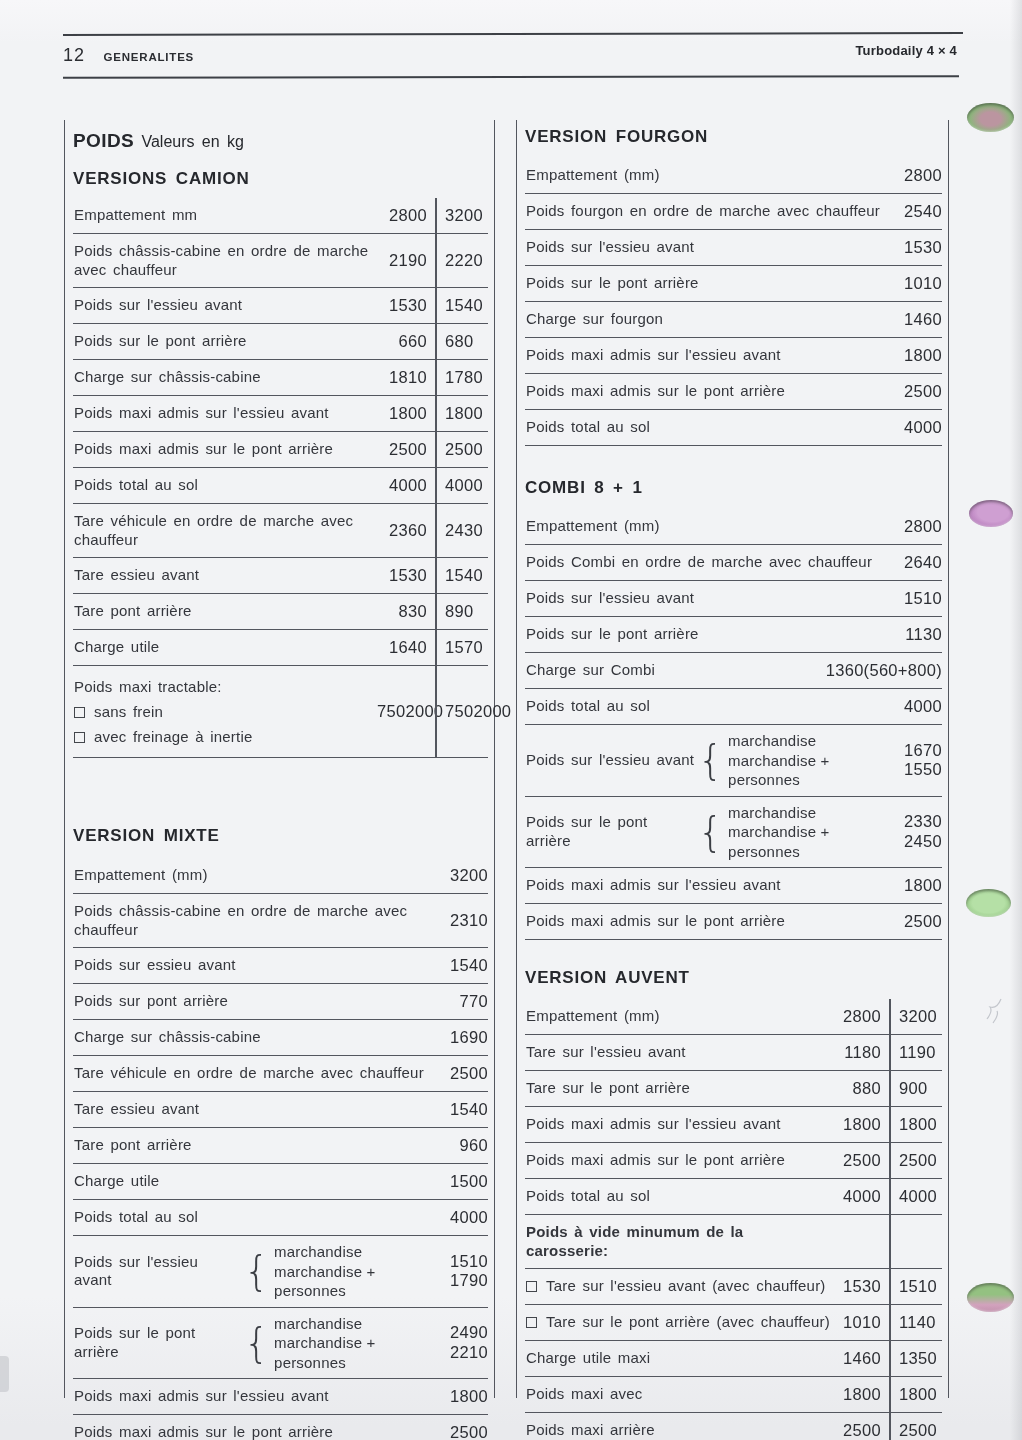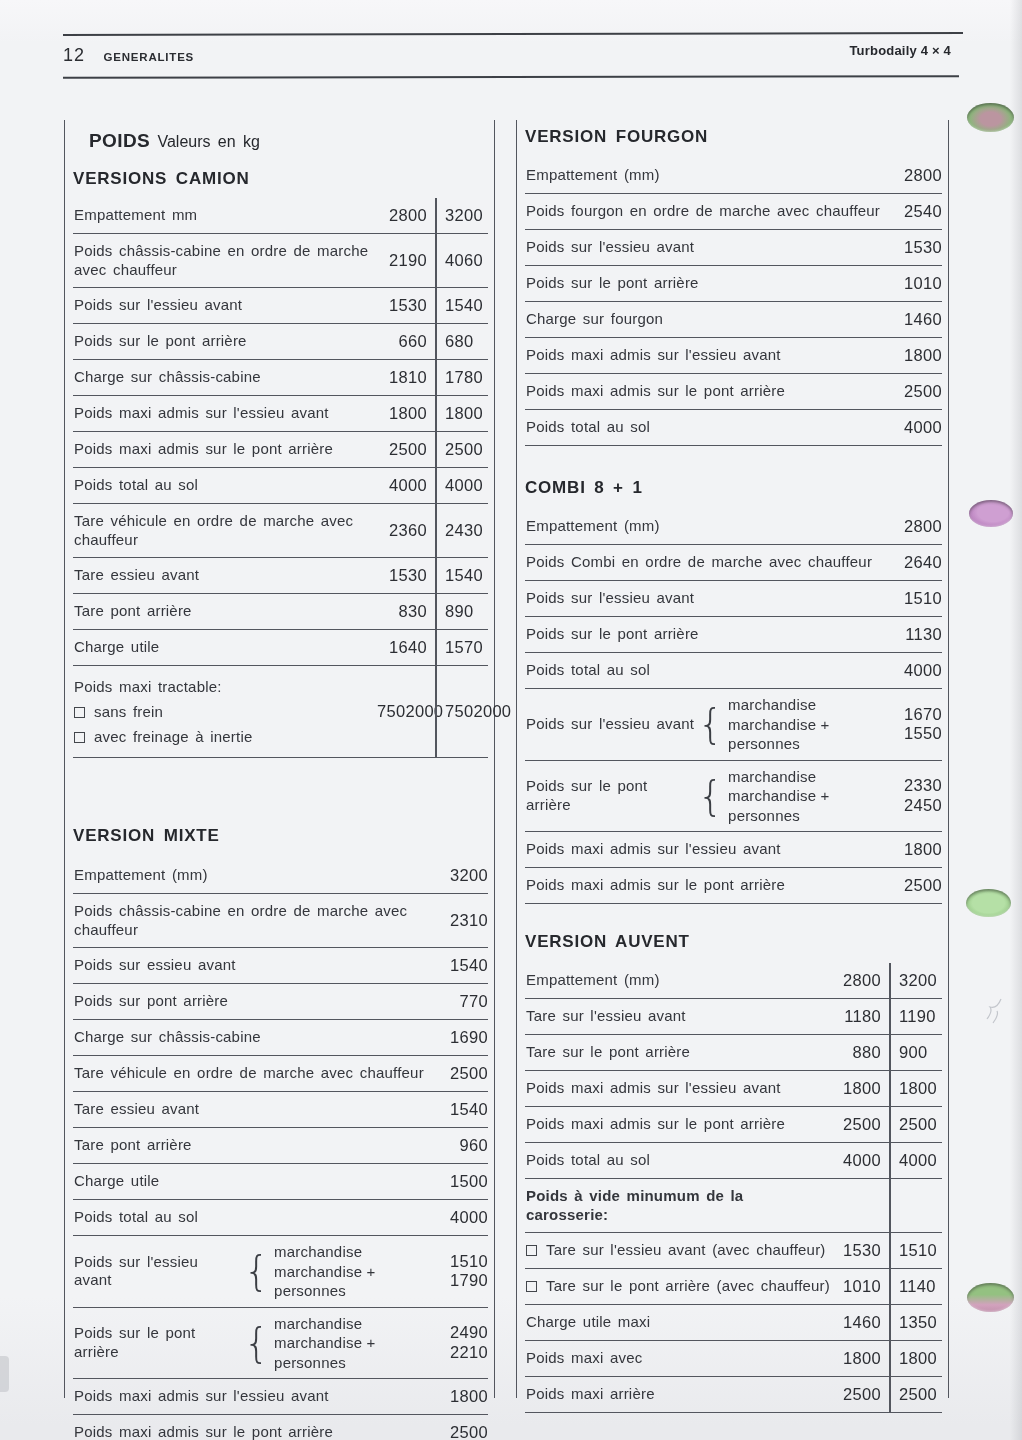--- a/index.html
+++ b/index.html
@@ -8,29 +8,29 @@
     background:linear-gradient(180deg,#f7f7f9 0%,#f2f3f5 3%,#f2f3f5 90%,#e9eaed 99%);}
   .page::after{content:"";position:absolute;top:0;right:0;width:12px;height:100%;
     background:linear-gradient(90deg,rgba(0,0,0,0),rgba(120,122,130,.18));pointer-events:none;}
 
   
   .toprule{position:absolute;left:63px;top:33px;width:900px;height:2px;background:#3d4046;transform:rotate(-.12deg);}
   .headrule{position:absolute;left:63px;top:76px;width:896px;height:2px;background:#3d4046;transform:rotate(-.1deg);}
   .pagehead{position:absolute;left:63px;top:45px;width:896px;}
   .pnum{font-size:18px;color:#2b2d32;letter-spacing:1px;}
   .psec{font-size:11.5px;font-weight:700;letter-spacing:.8px;color:#2b2d32;margin-left:14px;}
-  .pmodel{position:absolute;right:8px;top:-2px;font-size:13px;font-weight:700;color:#26282d;letter-spacing:.2px;}
+  .pmodel{position:absolute;right:2px;top:-2px;font-size:13px;font-weight:700;color:#26282d;letter-spacing:.2px;}
 
   
   .colblk{position:absolute;top:120px;height:1278px;box-sizing:border-box;
     border-left:1.6px solid #53565e;border-right:1.6px solid #53565e;padding:0 6px 0 8px;}
   .col-left{left:64px;width:431px;}
   .col-right{left:516px;width:433px;}
 
-  .poids{margin:10px 16px 0;font-size:16px;color:#26282d;word-spacing:.18em;}
+  .poids{margin:10px 0 0;font-size:16px;color:#26282d;word-spacing:.18em;}
   .poids b{font-size:19px;font-weight:800;letter-spacing:.4px;}
   h2{font-size:17px;font-weight:700;letter-spacing:.8px;word-spacing:.18em;color:#26282d;}
   .h-camion{margin:17px 0 9px;}
   .h-mixte{margin:68px 0 12px;}
   .h-fourgon{margin:7px 0 11px;}
   .h-combi{margin:32px 0 11px;}
   .h-auvent{margin:28px 0 11px;}
 
   
   .tbl{position:relative;}
@@ -93,21 +93,21 @@
     <h2 class="h-camion">VERSIONS CAMION</h2>
     <div class="tbl cols2">
         <div class="row">
           <span class="lbl">Empattement mm</span>
           <span class="v1">2800</span>
           <span class="v2">3200</span>
         </div>
         <div class="row">
           <span class="lbl">Poids châssis-cabine en ordre de marche avec chauffeur</span>
           <span class="v1">2190</span>
-          <span class="v2">4060</span>
+          <span class="v2">2220</span>
         </div>
         <div class="row">
           <span class="lbl">Poids sur l'essieu avant</span>
           <span class="v1">1530</span>
           <span class="v2">1540</span>
         </div>
         <div class="row">
           <span class="lbl">Poids sur le pont arrière</span>
           <span class="v1">660</span>
           <span class="v2">680</span>
@@ -295,20 +295,24 @@
         </div>
         <div class="row">
           <span class="lbl">Poids sur l'essieu avant</span>
           <span class="v">1510</span>
         </div>
         <div class="row">
           <span class="lbl">Poids sur le pont arrière</span>
           <span class="v">1130</span>
         </div>
         <div class="row">
+          <span class="lbl">Charge sur Combi</span>
+          <span class="v">1360(560+800)</span>
+        </div>
+        <div class="row">
           <span class="lbl">Poids total au sol</span>
           <span class="v">4000</span>
         </div>
         <div class="row group-brace">
           <span class="lbl">Poids sur l'essieu avant</span>
           <span class="brace">{</span>
           <span class="blines">
             <span class="bline">marchandise</span>
             <span class="bline">marchandise + personnes</span>
           </span>

